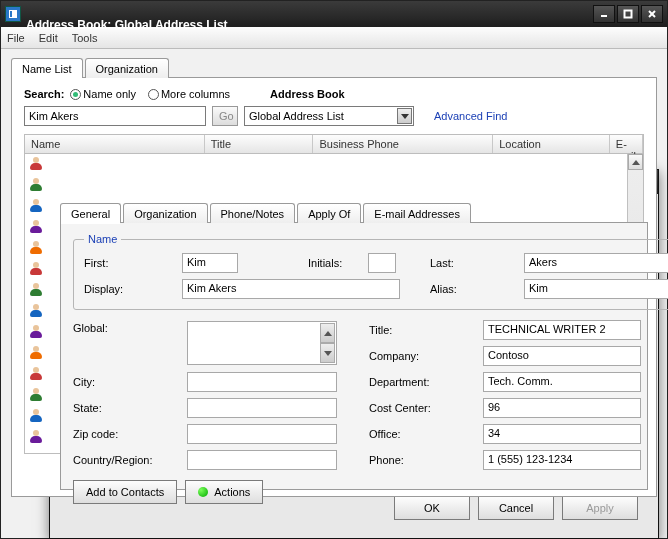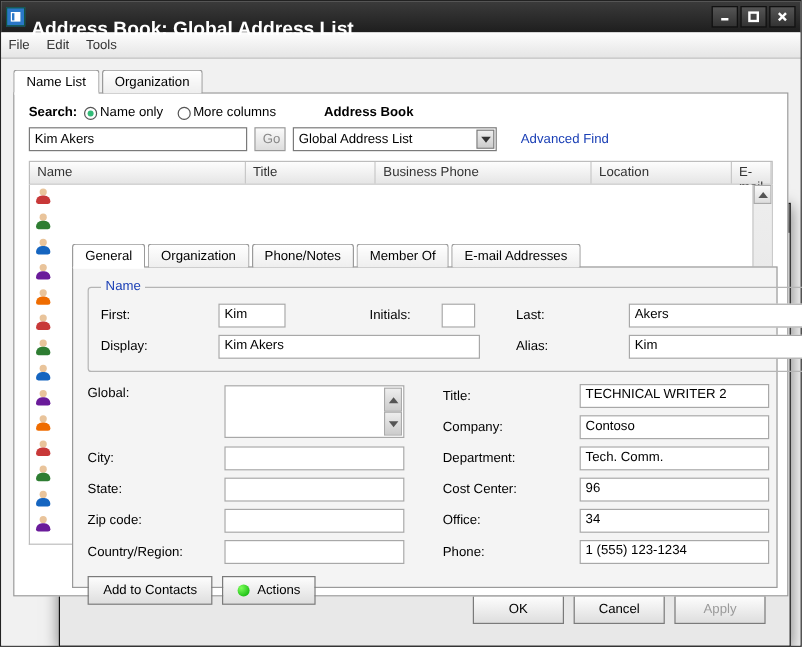--- a/index.html
+++ b/index.html
@@ -3,21 +3,21 @@
 <meta charset="utf-8">
 <style>
   * { box-sizing: border-box; font-family: Tahoma, Arial, sans-serif; font-size: 11px; }
   body { margin: 0; background: #4a4a4a; width: 668px; height: 539px; overflow: hidden; }
   
   
   .main-window { position: absolute; top:0; left:0; width:668px; height:539px; background:#eaeaea; border:1px solid #222; }
   .titlebar { height:26px; background: linear-gradient(#3b3b3b,#1e1e1e); display:flex; align-items:center; color:#fff; padding:0 4px; }
   .titlebar .icon { width:16px; height:16px; background:#2a77c7; border:1px solid #154; margin-right:5px; display:flex; align-items:center; justify-content:center;}
   .titlebar .icon svg { width:10px; height:10px; }
-  .titlebar .title { font-weight:bold; font-size:16px; flex:1;margin-top:22px; }
+  .titlebar .title { font-weight:bold; font-size:12px; flex:1;margin-top:22px; }
   .win-btns { display:flex; gap:2px; }
   .win-btn { width:22px; height:18px; background:linear-gradient(#555,#333); border:1px solid #111; display:flex; align-items:center; justify-content:center; color:#fff; cursor:pointer;}
   .win-btn svg { width:10px; height:10px; stroke:#fff; stroke-width:2; fill:none; }
   
   .menubar { height:22px; background: linear-gradient(#fdfdfd,#e5e5e5); border-bottom:1px solid #bbb; display:flex; align-items:center; padding:0 6px; gap:14px; color:#333;}
   .menubar span { cursor:default; }
   
   .client { padding:8px 10px; background:#f1f1f1; position:relative; height:calc(100% - 48px);}
   
   .tabstrip { display:flex; position:relative; top:1px; z-index:2;}
@@ -258,21 +258,21 @@
             <line x1="8" y1="2" x2="2" y2="8"></line>
           </svg>
         </div>
     </div>
   </div>
   <div class="dlg-client">
     <div class="dlg-tabs">
       <div class="tab active">General</div>
       <div class="tab">Organization</div>
       <div class="tab">Phone/Notes</div>
-      <div class="tab">Member Of</div>
+      <div class="tab">Apply Of</div>
       <div class="tab">E-mail Addresses</div>
     </div>
     <div class="dlg-panel">
       <fieldset>
         <legend>Name</legend>
         <div class="form-grid">
           <span>First:</span>
           <div class="ro" style="grid-column:2 / span 1; width:56px;">Kim</div>
           <span style="grid-column:3;">Initials:</span>
           <div class="ro small" style="grid-column:4;"></div>

